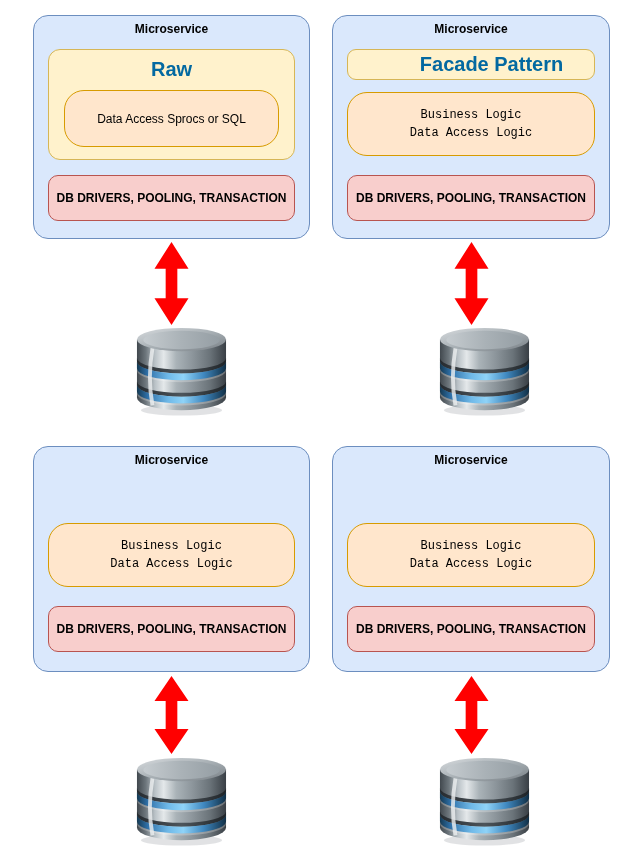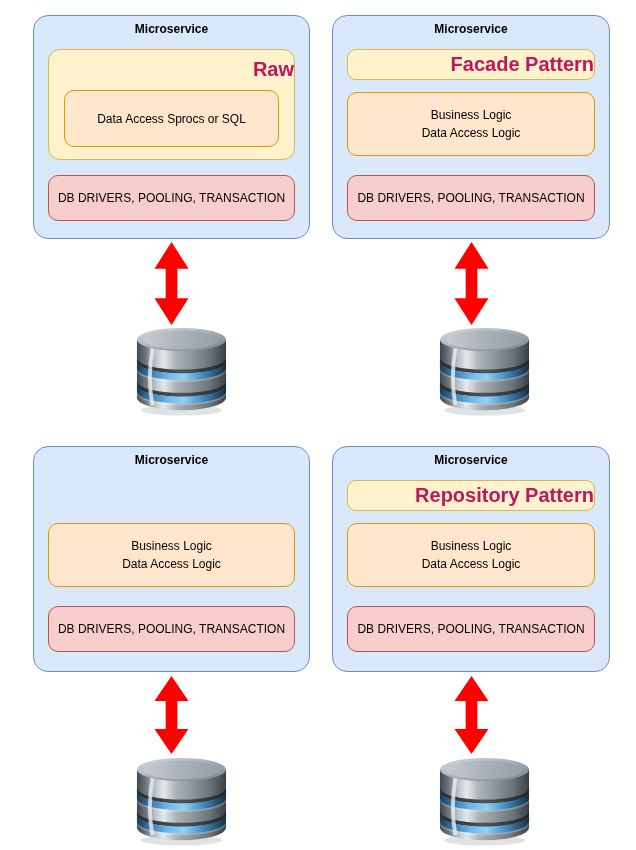--- a/index.html
+++ b/index.html
@@ -29,57 +29,58 @@
   .title-box {
     position: absolute;
     left: 14px; right: 14px; top: 33px;
     background: var(--title-fill, #fff2cc);
     border: 1px solid var(--title-border, #d6b656);
     box-sizing: border-box;
   }
   .title-box.tall { height: 111px; border-radius: 12px; }
   .title-box.bar  { height: 31px;  border-radius: 9px; padding-left: 41px; }
   .title-text {
-    text-align: right;
+    text-align: center;
     font-size: 20px;
     font-weight: bold;
-    color: #be185d;
+    color: #0369a1;
   }
   .title-box.bar .title-text { line-height: 29px; }
   .title-box.tall .title-text { margin-top: 8px; }
   .logic-box {
     position: absolute;
     background: var(--logic-fill, #ffe6cc);
     border: 1px solid var(--logic-border, #d79b00);
-    border-radius: 10px;
+    border-radius: 20px;
     box-sizing: border-box;
     display: flex;
     flex-direction: column;
     justify-content: center;
     align-items: center;
     font-size: 12px;
     line-height: 1.5;
     color: #000;
     text-align: center;
   }
   .logic-box.nested  { left: 15px; right: 15px; top: 40px; height: 57px; }
-  .logic-box.stacked { left: 14px; right: 14px; top: 76px; height: 64px; }
+  .logic-box.stacked { left: 14px; right: 14px; top: 76px; height: 64px; font-family: Liberation Mono, monospace; }
   .driver-box {
     position: absolute;
     left: 14px; right: 14px; top: 159px; height: 46px;
     background: var(--driver-fill, #f8cecc);
     border: 1px solid var(--driver-border, #b85450);
     border-radius: 10px;
     box-sizing: border-box;
     display: flex;
     align-items: center;
     justify-content: center;
     font-size: 12px;
     color: #000;
     text-align: center;
+    font-weight: bold;
   }
   .arrow { position: absolute; width: 35px; }
   .arrow-shape { fill: var(--arrow-color, #ff0000); }
   .db { position: absolute; width: 97px; height: 91px; }
 </style>
 </head>
 <body>
 
 <div class="canvas">
 
@@ -166,23 +167,20 @@
     <div class="card-label">Microservice</div>
     <div class="logic-box stacked">
       <span>Business Logic</span>
       <span>Data Access Logic</span>
     </div>
     <div class="driver-box">DB DRIVERS, POOLING, TRANSACTION</div>
   </div>
 
   <div class="card" style="left:332px;top:446px;width:278px;height:226px">
     <div class="card-label">Microservice</div>
-    <div class="title-box bar">
-      <div class="title-text">Repository Pattern</div>
-    </div>
     <div class="logic-box stacked">
       <span>Business Logic</span>
       <span>Data Access Logic</span>
     </div>
     <div class="driver-box">DB DRIVERS, POOLING, TRANSACTION</div>
   </div>
 
   <svg class="arrow" style="left:154px;top:242px;height:83px" viewBox="0 0 36 84" preserveAspectRatio="none">
     <use href="#sym-double-arrow"></use>
     </svg>

